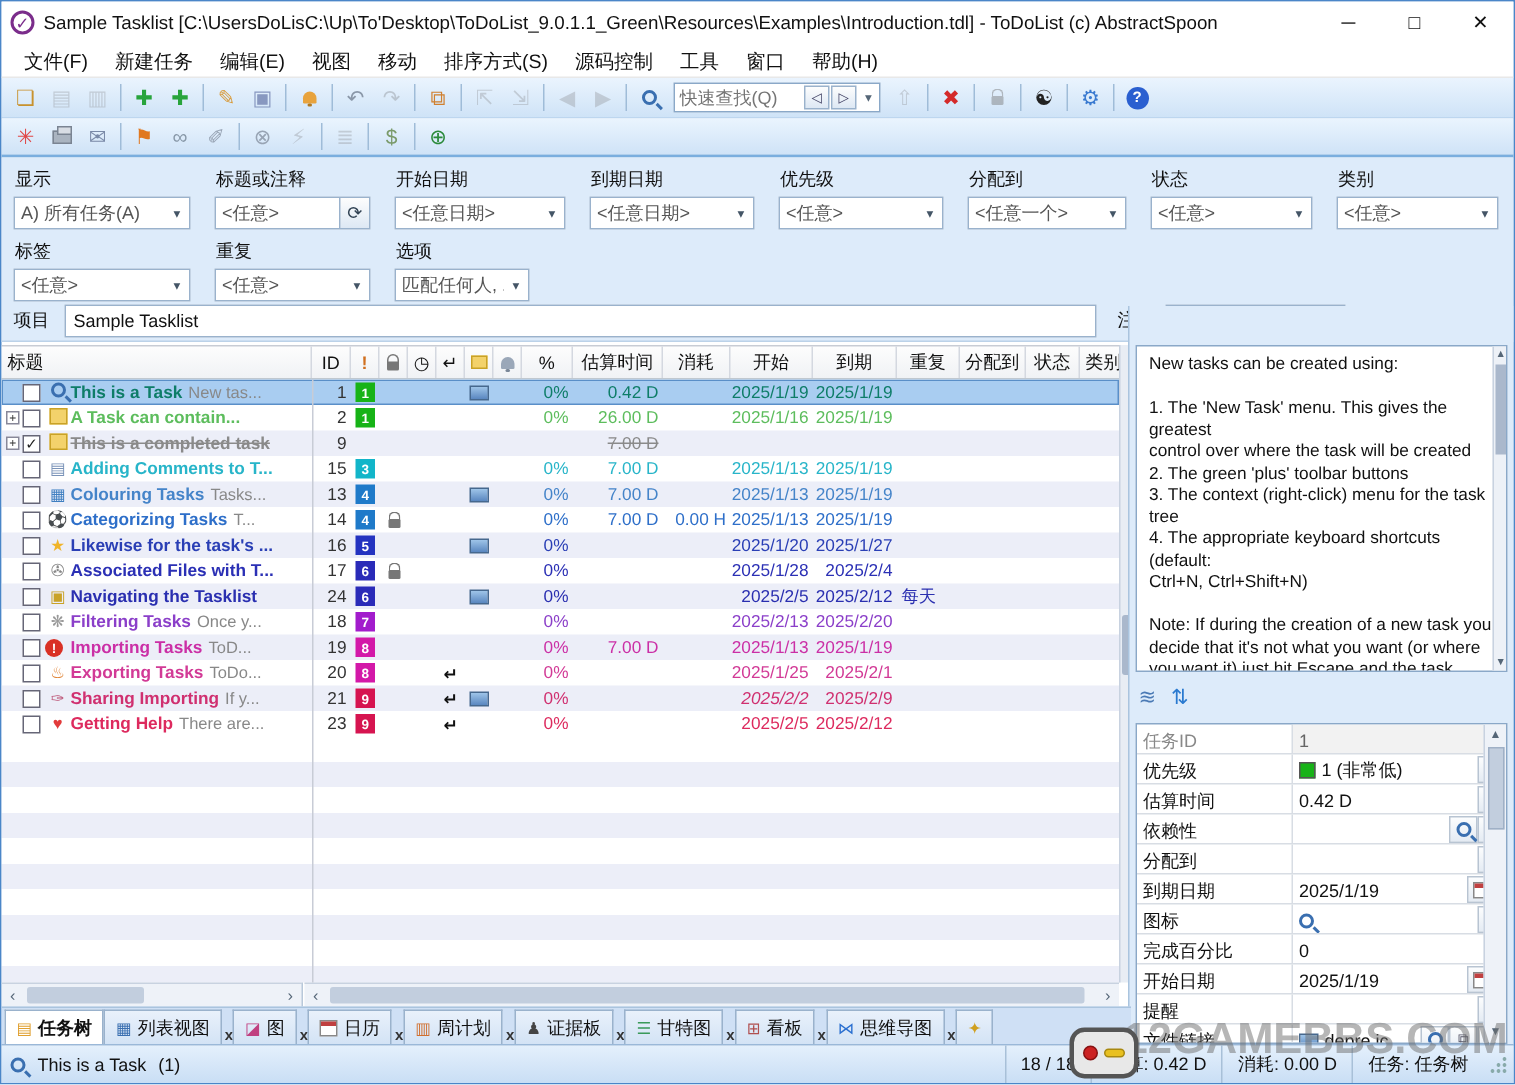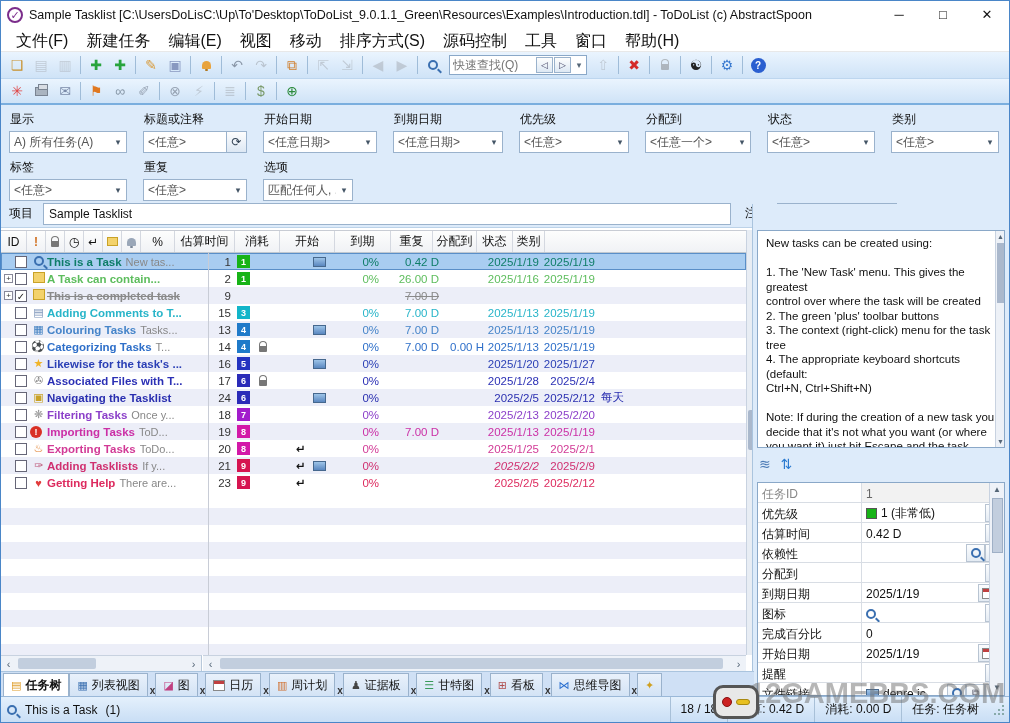--- a/index.html
+++ b/index.html
@@ -9,21 +9,21 @@
 
   
   .titlebar { height:28px; background:#fff; display:flex; align-items:center; padding-left:6px; }
   .appicon { width:16px; height:16px; border-radius:50%; border:2px solid #7b2d8b; color:#7b2d8b; font-size:11px; font-weight:bold; display:flex; align-items:center; justify-content:center; margin-right:6px; flex:none;}
   .titletext { flex:1; font-size:12.5px; white-space:nowrap; overflow:hidden; }
   .wbtns { display:flex; height:28px; }
   .wbtn { width:44px; text-align:center; line-height:28px; font-size:13px; }
 
   
   .menubar { height:23px; background:#fff; display:flex; align-items:center; padding-left:6px; border-bottom:1px solid #e8e8e8;}
-  .menu-item { padding:0 9px; line-height:23px; font-size:16px; }
+  .menu-item { padding:0 9px; line-height:23px; font-size:13px; }
 
   
   .toolbar { display:flex; align-items:center; padding:0 4px; background:linear-gradient(#eaf4fe,#cfe3f7); }
   .tb1 { height:27px; border-bottom:1px solid #bdd6ef; }
   .tb2 { height:26px; border-bottom:2px solid #7aaede; }
   .tbtn { width:24px; height:22px; display:flex; align-items:center; justify-content:center; font-size:14px; flex:none; }
   .tbtn.dis { opacity:.45; filter:grayscale(.6); }
   .tsep { width:1px; height:18px; background:#9fbcd8; margin:0 3px; flex:none; }
   .qfind { display:flex; align-items:center; background:#fff; border:1px solid #8aa8c8; height:20px; margin:0 4px; }
   .qfind input { border:none; outline:none; width:86px; font-size:12px; color:#777; padding:0 3px; font-family:inherit; }
@@ -390,20 +390,21 @@
       <span class="cmicon"></span>
       <span class="fval" style="color:#111">纯文本</span>
       <span class="farrow">▾</span>
     </span>
     <span class="cmbtn">⊞</span>
     <span class="cmbtn">◔</span>
   </div>
 
   <div class="main">
     <div class="thead" id="thead">
+        <div class="hcell left" style="width: 207px;">标题</div>
         <div class="hcell" style="width: 26px;">ID</div>
         <div class="hcell" style="width: 19px;">
           <span style="color: rgb(208, 112, 32); font-weight: bold;">!</span>
         </div>
         <div class="hcell" style="width: 19px;">
           <span class="i-lock"></span>
         </div>
         <div class="hcell" style="width: 19px;">
           <span>◷</span>
         </div>
@@ -757,21 +758,21 @@
           <div class="tcell" style="width: 42px; color: rgb(210, 58, 150); padding-left: 3px;"></div>
           <div class="tcell" style="width: 44px;"></div>
           <div class="tcell" style="width: 36px;"></div>
           <div class="tcell" style="width: 32px;"></div>
         </div>
         <div class="trow even">
           <div class="tcell" style="width: 207px;">
             <span class="exsp"></span>
             <span class="cb"></span>
             <span class="ricon"><span style="color: rgb(192, 96, 128);">✑</span></span>
-            <span class="ttl" style="color: rgb(208, 48, 112);">Adding Tasklists</span>
+            <span class="ttl" style="color: rgb(208, 48, 112);">Sharing Importing</span>
             <span class="sub">If y...</span>
           </div>
           <div class="tcell r" style="width: 26px; color: rgb(51, 51, 51);">21</div>
           <div class="tcell c" style="width: 19px;">
             <span class="prisq" style="background: rgb(214, 20, 80);">9</span>
           </div>
           <div class="tcell c" style="width: 19px;"></div>
           <div class="tcell c" style="width: 19px;"></div>
           <div class="tcell c" style="width: 19px;">
             <span style="font-weight: bold;">↵</span>

